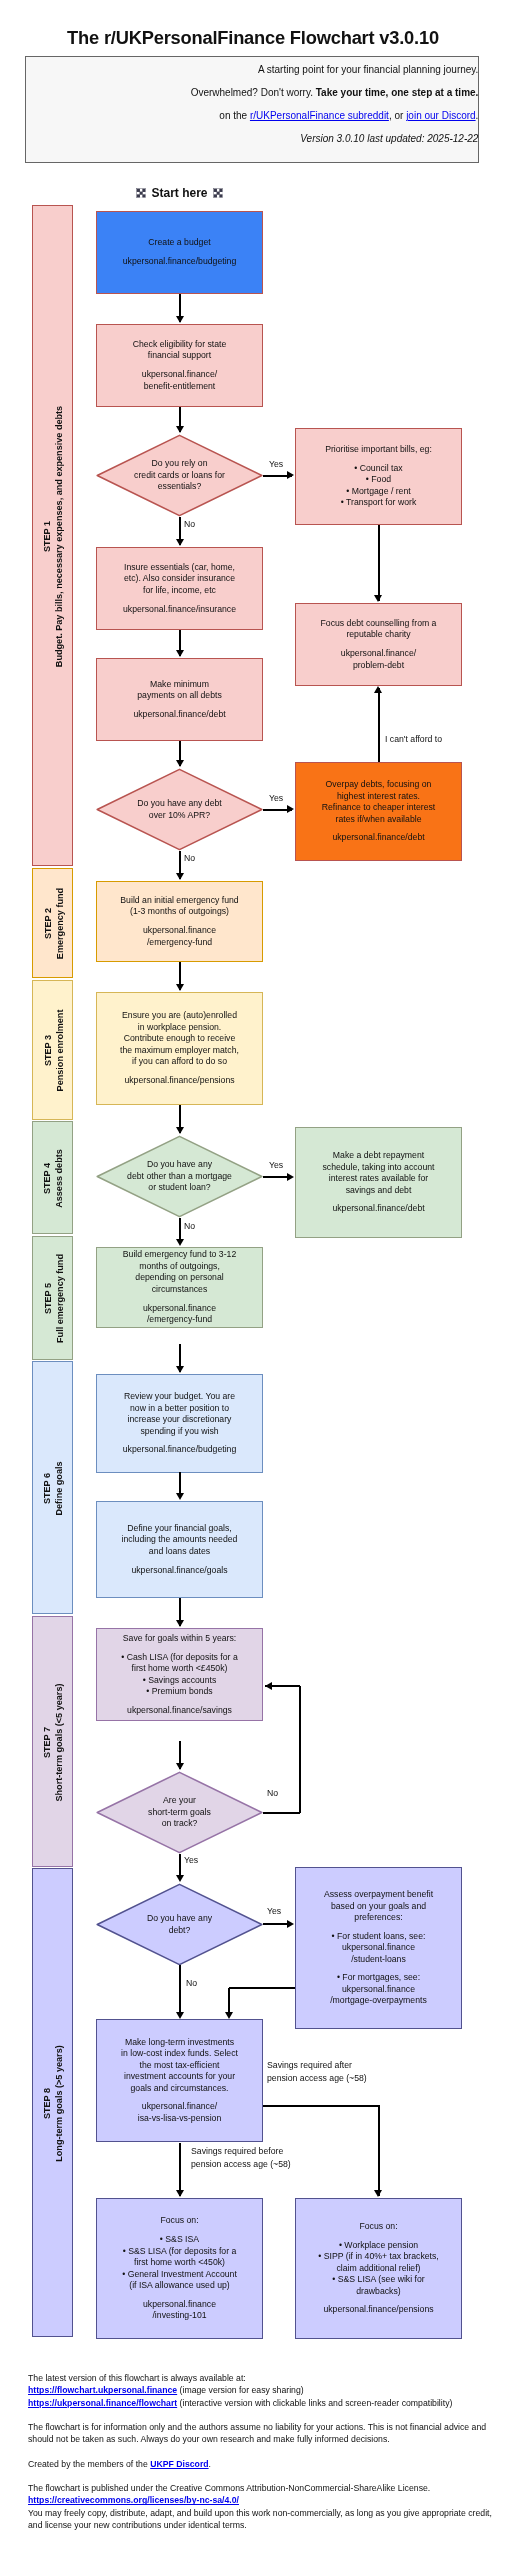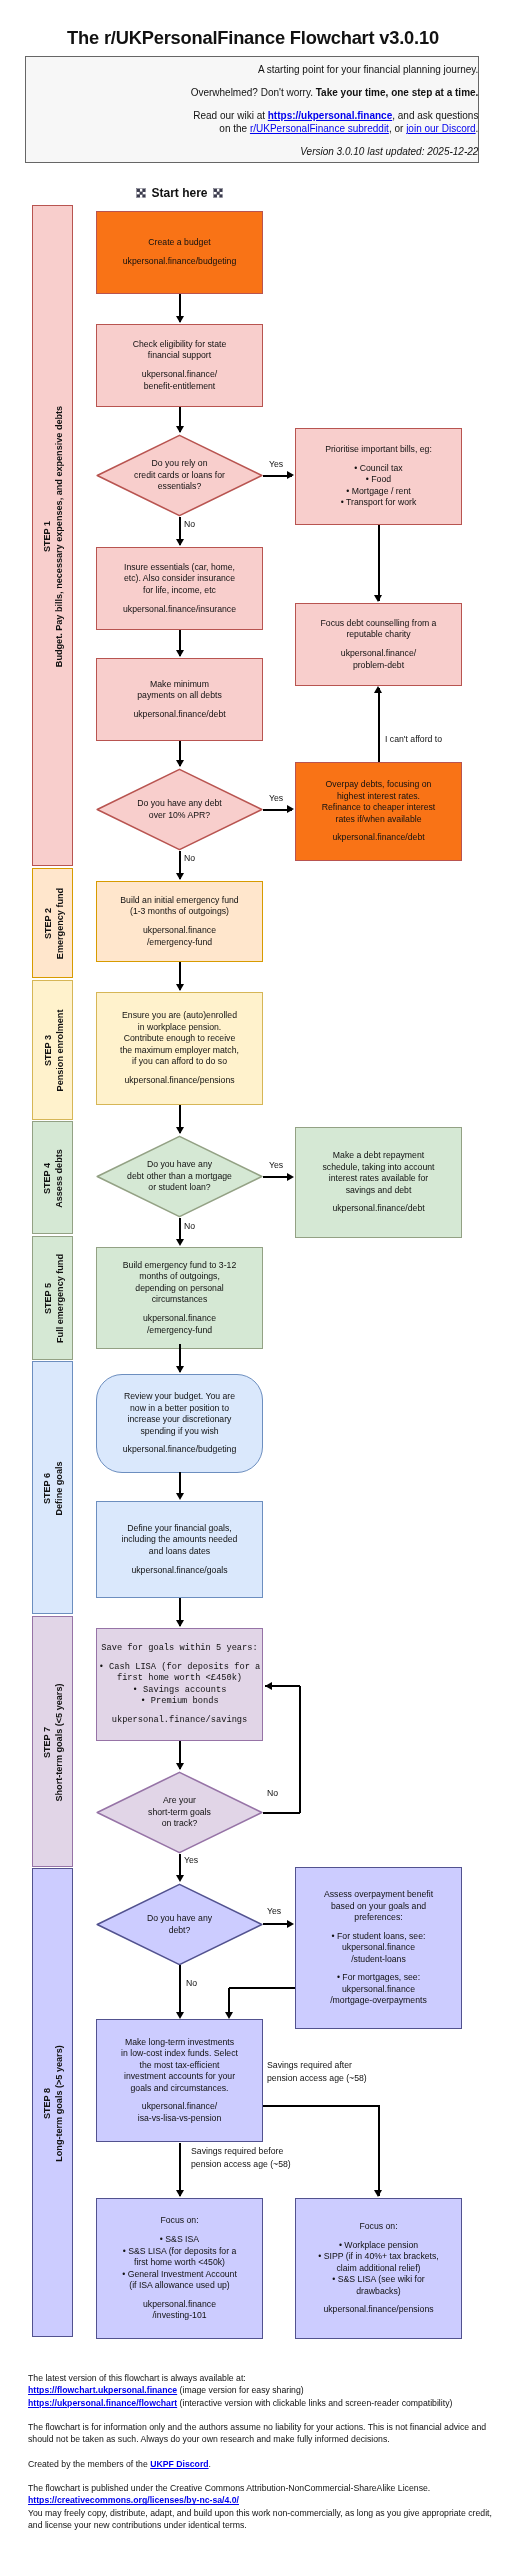--- a/index.html
+++ b/index.html
@@ -41,21 +41,20 @@
 <div id="canvas">
 
   <div class="title">The r/UKPersonalFinance Flowchart v3.0.10</div>
 
   <div class="introbox">
     <div style="height:7.2px;"></div>
     <p class="p"><span>A starting point for your financial planning journey.</span></p>
     <div style="height:10.3px;"></div>
     <p class="p"><span>Overwhelmed? Don't worry. </span><span class="b">Take your time, one step at a time.</span></p>
     <div style="height:10.3px;"></div>
-    <p class="p"><span>Read our wiki at </span><a class="b">https://ukpersonal.finance</a><span>, and ask questions</span></p>
     <p class="p"><span>on the </span><a>r/UKPersonalFinance subreddit</a><span>, or </span><a>join our Discord</a><span>.</span></p>
     <div style="height:10.3px;"></div>
     <p class="p ital">Version 3.0.10 last updated: 2025-12-22</p>
   </div>
 
   <div class="start">
     <span class="flag">
         <svg width="10.3" height="10.3" viewBox="0 0 13 13">
           <rect x="0" y="0" width="13" height="13" fill="#fff" stroke="#3b3b4d"></rect>
           <g fill="#3b3b4d">
@@ -124,21 +123,21 @@
           <div class="step-num">STEP 7</div>
           <div class="step-desc">Short-term goals (&lt;5 years)</div>
         </div>
       </div>
       <div class="sidebar" style="left: 32px; top: 1868px; width: 41px; height: 469px; background: rgb(204, 204, 255); border-color: rgb(82, 82, 143);">
         <div class="rot" style="width: 469px; height: 41px; left: -214px; top: 214px;">
           <div class="step-num">STEP 8</div>
           <div class="step-desc">Long-term goals (&gt;5 years)</div>
         </div>
       </div>
-      <div class="node rect" style="left: 96px; top: 211px; width: 167px; height: 83px; background: #f97316; border-color: rgb(184, 84, 80);">
+      <div class="node rect" style="left: 96px; top: 211px; width: 167px; height: 83px; background: #3b82f6; border-color: rgb(184, 84, 80);">
         <div class="node-lines">
           <div class="nline">Create a budget</div>
           <div class="nblank"></div>
           <div class="nline">ukpersonal.finance/budgeting</div>
         </div>
       </div>
       <div class="node rect" style="left: 96px; top: 324px; width: 167px; height: 83px; background: rgb(248, 206, 204); border-color: rgb(184, 84, 80);">
         <div class="node-lines">
           <div class="nline">Check eligibility for state</div>
           <div class="nline">financial support</div>
@@ -251,51 +250,51 @@
       <div class="node rect" style="left: 295px; top: 1127px; width: 167px; height: 111px; background: rgb(213, 232, 212); border-color: rgb(147, 161, 132);">
         <div class="node-lines">
           <div class="nline">Make a debt repayment</div>
           <div class="nline">schedule, taking into account</div>
           <div class="nline">interest rates available for</div>
           <div class="nline">savings and debt</div>
           <div class="nblank"></div>
           <div class="nline">ukpersonal.finance/debt</div>
         </div>
       </div>
-      <div class="node rect" style="left: 96px; top: 1247px; width: 167px; height: 102px; background: rgb(213, 232, 212); border-color: rgb(147, 161, 132);">
+      <div class="node rect" style="left: 96px; top: 1247px; width: 167px; height: 81px; background: rgb(213, 232, 212); border-color: rgb(147, 161, 132);">
         <div class="node-lines">
           <div class="nline">Build emergency fund to 3-12</div>
           <div class="nline">months of outgoings,</div>
           <div class="nline">depending on personal</div>
           <div class="nline">circumstances</div>
           <div class="nblank"></div>
           <div class="nline">ukpersonal.finance</div>
           <div class="nline">/emergency-fund</div>
         </div>
       </div>
-      <div class="node rect" style="left: 96px; top: 1374px; width: 167px; height: 99px; background: rgb(218, 232, 252); border-color: rgb(108, 142, 191); border-radius: 26px;">
+      <div class="node rect" style="left: 96px; top: 1374px; width: 167px; height: 99px; background: rgb(218, 232, 252); border-color: rgb(108, 142, 191);">
         <div class="node-lines">
           <div class="nline">Review your budget. You are</div>
           <div class="nline">now in a better position to</div>
           <div class="nline">increase your discretionary</div>
           <div class="nline">spending if you wish</div>
           <div class="nblank"></div>
           <div class="nline">ukpersonal.finance/budgeting</div>
         </div>
       </div>
       <div class="node rect" style="left: 96px; top: 1501px; width: 167px; height: 97px; background: rgb(218, 232, 252); border-color: rgb(108, 142, 191);">
         <div class="node-lines">
           <div class="nline">Define your financial goals,</div>
           <div class="nline">including the amounts needed</div>
           <div class="nline">and loans dates</div>
           <div class="nblank"></div>
           <div class="nline">ukpersonal.finance/goals</div>
         </div>
       </div>
-      <div class="node rect" style="left: 96px; top: 1628px; width: 167px; height: 113px; background: rgb(225, 213, 231); border-color: rgb(150, 115, 166); font-family: Liberation Mono, monospace;">
+      <div class="node rect" style="left: 96px; top: 1628px; width: 167px; height: 93px; background: rgb(225, 213, 231); border-color: rgb(150, 115, 166);">
         <div class="node-lines">
           <div class="nline">Save for goals within 5 years:</div>
           <div class="nblank"></div>
           <div class="nline">• Cash LISA (for deposits for a</div>
           <div class="nline">first home worth &lt;£450k)</div>
           <div class="nline">• Savings accounts</div>
           <div class="nline">• Premium bonds</div>
           <div class="nblank"></div>
           <div class="nline">ukpersonal.finance/savings</div>
         </div>

